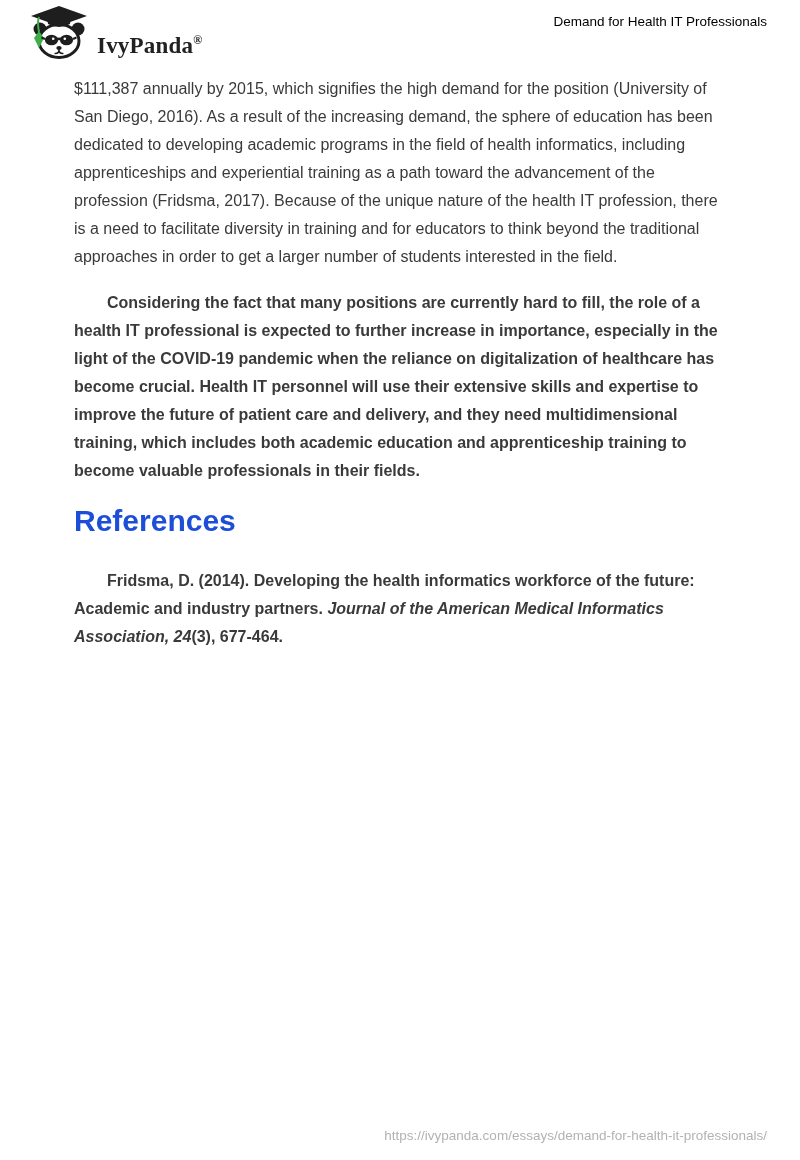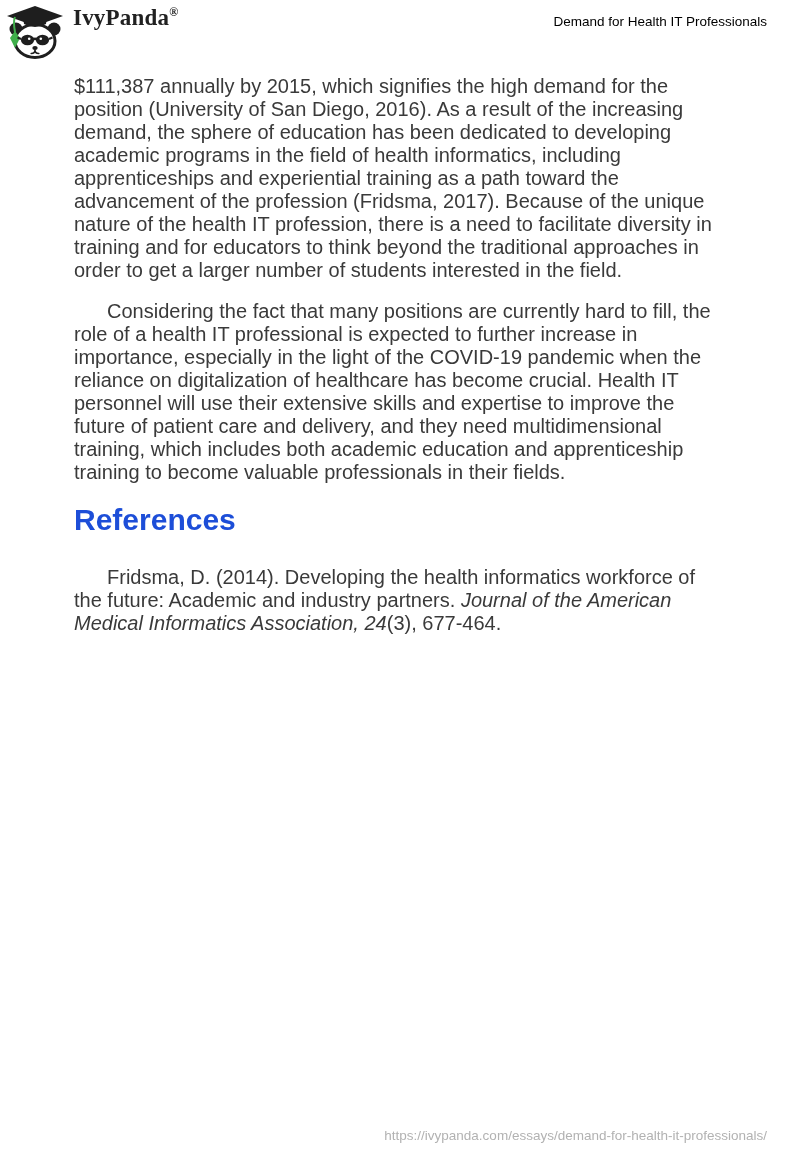--- a/index.html
+++ b/index.html
@@ -10,46 +10,46 @@
     font-family: "Liberation Sans", sans-serif;
   }
   .page {
     position: relative;
     width: 800px; height: 1160px;
     background: #ffffff;
     overflow: hidden;
   }
   .header { position: relative; height: 58px; }
   .brand {
-    position: absolute; left: 4px; top: 5px;
-    display: flex; align-items: flex-start;
+    position: absolute; left: 28px; top: 5px;
+    display: flex; align-items: flex-end;
     cursor: pointer;
   }
   .logo-icon svg { display: block; }
   .brand-name {
     font-family: "Liberation Serif", serif;
     font-weight: 700;
     font-size: 23px;
     color: #212121;
     margin-left: 7px;
     letter-spacing: 0.2px;
   }
   .brand-name sup { font-size: 12px; font-weight: 700; }
   .doc-title {
     position: absolute; right: 33px; top: 14px;
     font-size: 13.5px; color: #000000;
   }
   .content { padding: 17px 74px 0 74px; }
   .body-para {
     margin: 0 8px 18px 0;
-    font-size: 20px;
-    line-height: 23px;
+    font-size: 16px;
+    line-height: 28px;
     color: #3a3a3a;
   }
-  .indent { text-indent: 33px; }
+  .indent { text-indent: 33px; font-weight: bold; }
   .refs-heading {
     margin: 16px 0 28px 0;
     font-size: 30px;
     line-height: 36px;
     font-weight: 700;
     color: #1d4ed8;
   }
   .italic { font-style: italic; }
   .ref-link {
     font-style: italic;

